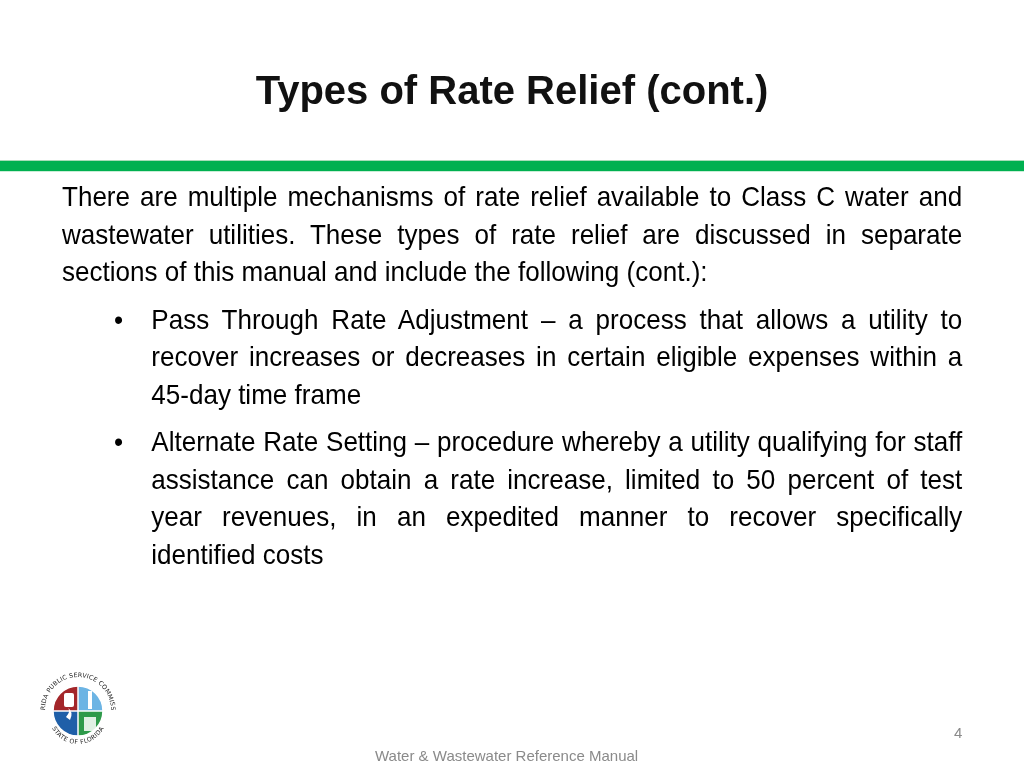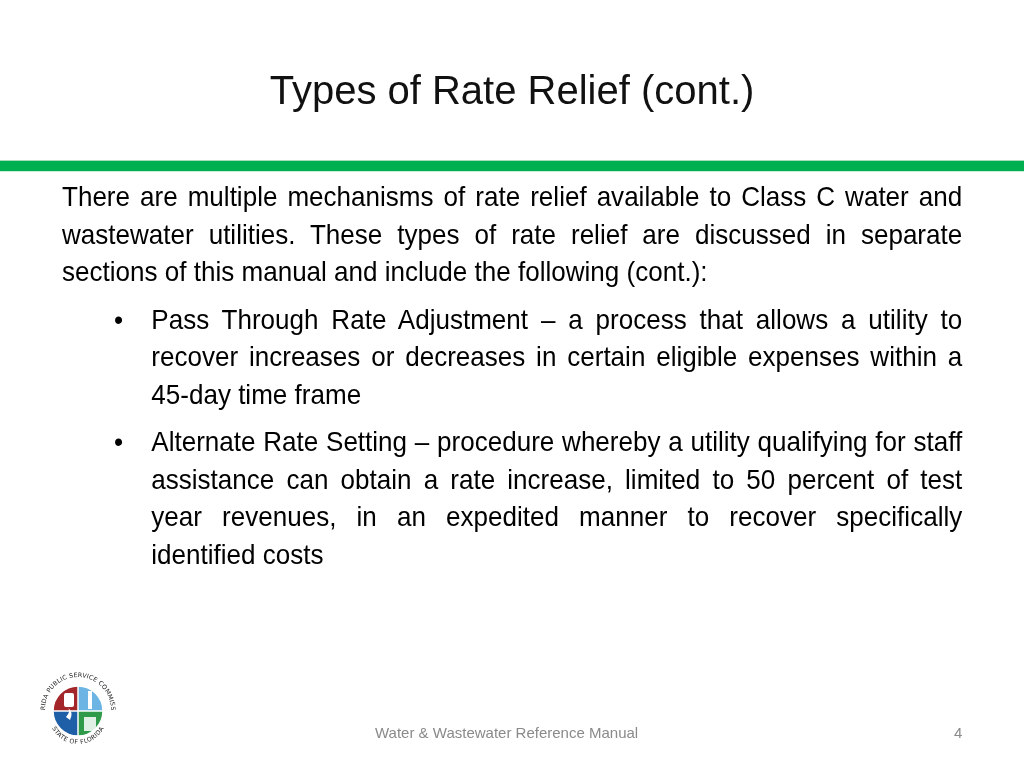--- a/index.html
+++ b/index.html
@@ -1,31 +1,31 @@
 <!DOCTYPE html>
 <html><head>
 <meta charset="utf-8">
 <style>
   html, body { margin:0; padding:0; }
   body { width:1024px; height:768px; background:#ffffff; position:relative; overflow:hidden;
          font-family:"Liberation Sans", sans-serif; color:#000; }
   .title { position:absolute; left:0; top:64px; width:1024px; text-align:center;
-           font-size:40px; line-height:52px; color:#111; }
+           font-size:40px; line-height:52px; color:#111;font-weight:bold; }
   .rule { position:absolute; left:0; top:161px; width:1024px; height:10px; background:#00b050; }
   .rule::before { content:""; position:absolute; left:0; top:-1px; width:100%; height:1px; background:#a8dcb8; }
   .rule::after { content:""; position:absolute; left:0; bottom:-1px; width:100%; height:1px; background:#c9eed6; }
   .body { position:absolute; left:62px; top:178px; width:900px; font-size:28px; line-height:37.5px;
           text-align:justify; transform:scaleX(0.93); transform-origin:left top; width:968px; }
   .intro { margin:0; }
   ul.bullets { list-style:none; margin:10px 0 0 0; padding:0; }
   ul.bullets li { position:relative; padding-left:96px; margin-bottom:10px; text-align:justify; }
   ul.bullets li .dot { position:absolute; left:56px; top:0; }
   .logo { position:absolute; left:33px; top:665px; width:90px; height:90px; }
   .footer { position:absolute; top:724px; font-size:15px; color:#8a8a8a; }
-  .footer.manual { left:375px; }
+  .footer.manual { left:375px;margin-top:23px; }
   .footer.page { left:954px; }
 </style>
 </head>
 <body>
 
 <div class="title">Types of Rate Relief (cont.)</div>
 
 <div class="rule"></div>
 
 <div class="body">

